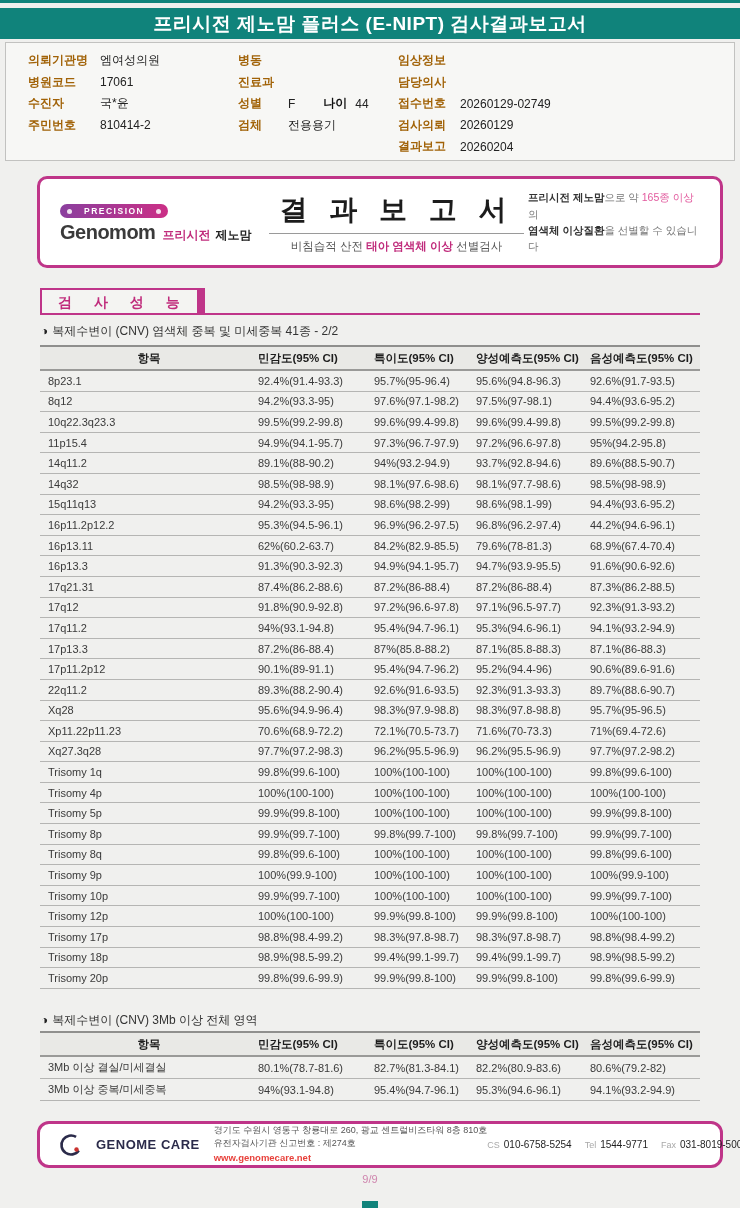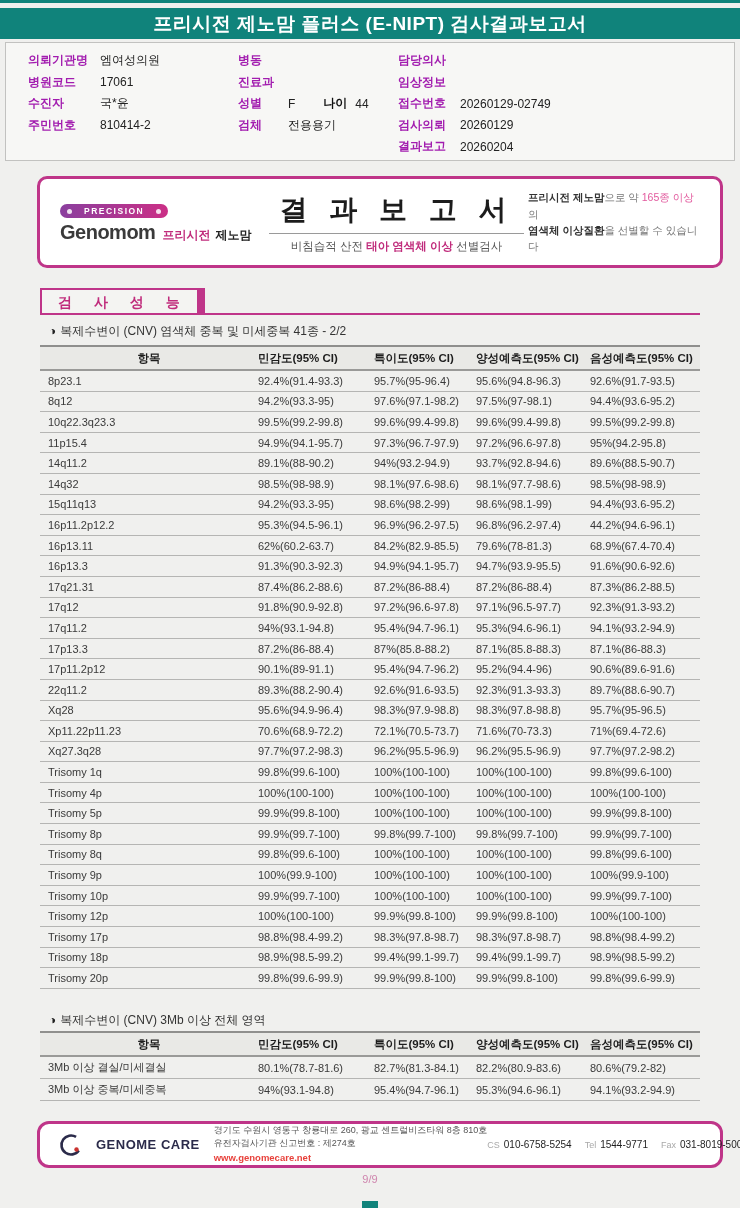--- a/index.html
+++ b/index.html
@@ -18,21 +18,21 @@
   
   .patient-box{
     position:absolute;top:42px;left:5px;width:730px;height:119px;box-sizing:border-box;
     background:#f7f7f5;border:1px solid #c2c2c0;display:flex;padding:7px 0 0 22px;
   }
   .pcol{display:flex;flex-direction:column;}
   .pcol1{width:210px;}
   .pcol2{width:160px;}
   .pcol3{flex:1;}
   .prow{display:flex;align-items:center;height:21.5px;font-size:12px;white-space:nowrap;}
-  .plabel{font-weight:bold;color:#a21caf;}
+  .plabel{font-weight:bold;color:#a16207;}
   .pcol1 .plabel{width:72px;}
   .pcol2 .plabel{width:50px;}
   .pcol3 .plabel{width:62px;}
   .pvalue{color:#222;}
   .inline-label{font-weight:bold;color:#101010;margin-left:28px;margin-right:8px;}
   
   .banner{
     position:absolute;top:176px;left:37px;width:686px;height:92px;box-sizing:border-box;
     background:#fff;border:3px solid #bf3589;border-radius:10px;
     display:flex;align-items:center;padding:0 20px;
@@ -59,21 +59,21 @@
   
   .section-header{position:absolute;top:288px;left:40px;width:660px;height:27px;}
   .section-box{
     position:absolute;left:0;top:0;height:100%;box-sizing:border-box;
     border:2px solid #bf3589;border-right:8px solid #bf3589;
     color:#c02c7c;font-size:14px;font-weight:bold;letter-spacing:9px;
     padding:4px 8px 16px 16px;background:#f4f4f2;
   }
   .section-line{position:absolute;left:158px;right:0;bottom:0;height:2px;background:#bf3589;}
   
-  .caption{position:absolute;left:49px;font-size:12px;color:#333;white-space:nowrap;}
+  .caption{position:absolute;left:41px;font-size:12px;color:#333;white-space:nowrap;}
   .caption .half-icon{margin-right:4px;font-size:12px;color:#222;}
   .caption1{top:323px;}
   .caption2{top:1012px;}
   table.perf{position:absolute;left:40px;width:660px;border-collapse:collapse;table-layout:fixed;}
   #table1{top:345px;}
   #table2{top:1031px;}
   table.perf th{
     background:#e9e9e6;border-top:2px solid #8f8f8d;border-bottom:2px solid #9a9a98;
     font-size:11.5px;font-weight:bold;color:#1d1d1d;height:22px;text-align:left;padding:0;white-space:nowrap;
   }
@@ -145,25 +145,25 @@
         <span class="inline-label">나이</span>
         <span class="pvalue">44</span>
       </div>
       <div class="prow">
         <span class="plabel">검체</span>
         <span class="pvalue">전용용기</span>
       </div>
     </div>
     <div class="pcol pcol3">
       <div class="prow">
+        <span class="plabel">임상정보</span>
+        <span class="pvalue"></span>
+      </div>
+      <div class="prow">
         <span class="plabel">담당의사</span>
-        <span class="pvalue"></span>
-      </div>
-      <div class="prow">
-        <span class="plabel">임상정보</span>
         <span class="pvalue"></span>
       </div>
       <div class="prow">
         <span class="plabel">접수번호</span>
         <span class="pvalue">20260129-02749</span>
       </div>
       <div class="prow">
         <span class="plabel">검사의뢰</span>
         <span class="pvalue">20260129</span>
       </div>

